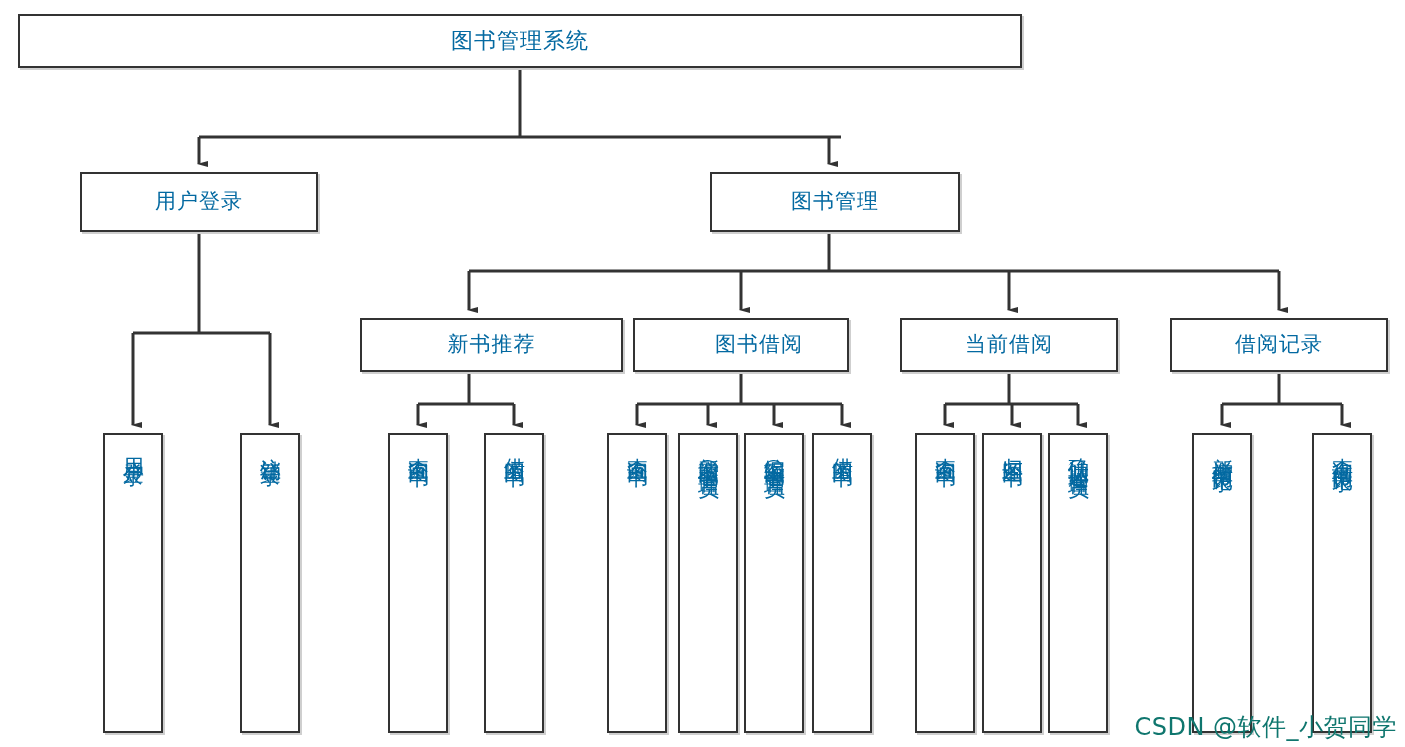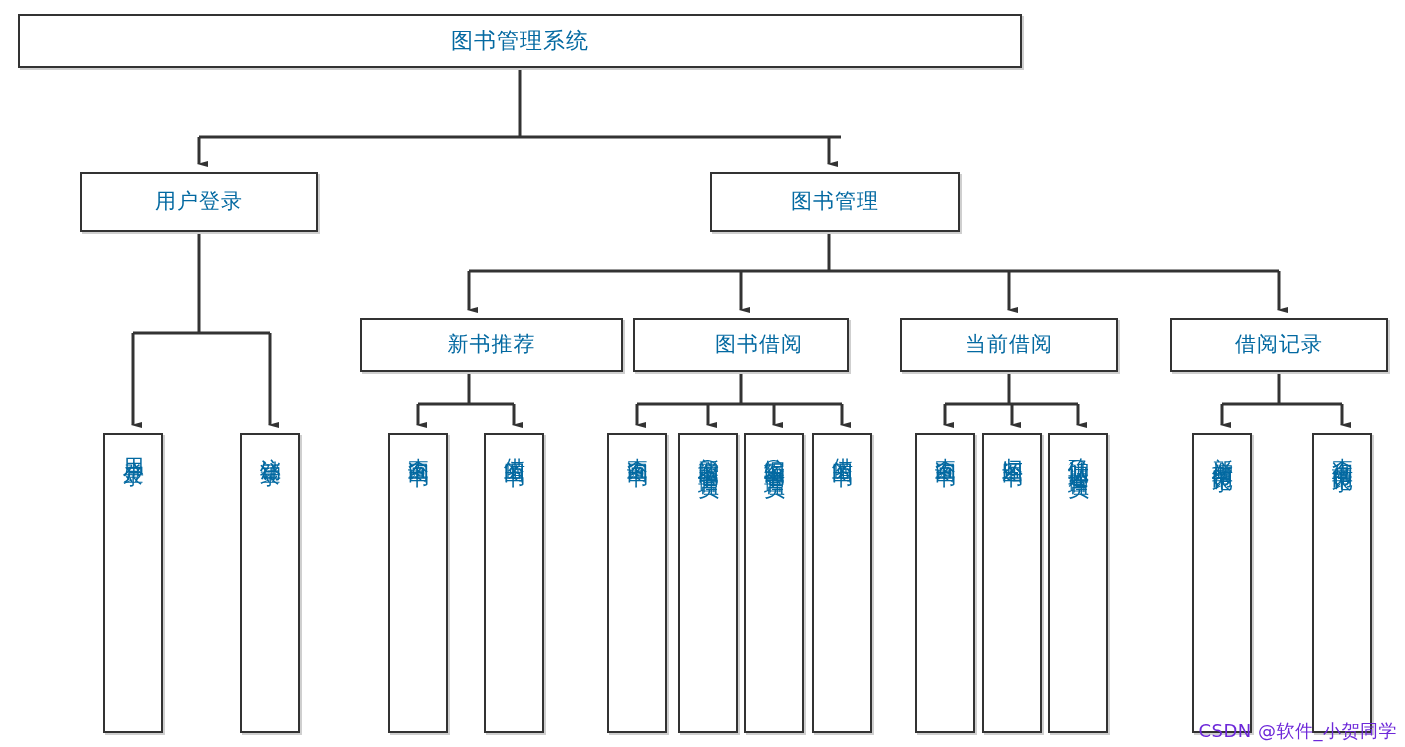--- a/index.html
+++ b/index.html
@@ -57,22 +57,22 @@
     font-size: 21px;
     letter-spacing: 3px;
     line-height: 1;
     white-space: nowrap;
   }
   .node.root .label { font-size: 22px; }
   .watermark {
     position: absolute;
     right: 8px;
     bottom: 4px;
-    font-size: 18px;
-    color: #6d28d9;
+    font-size: 24px;
+    color: #0f766e;
     letter-spacing: 0.5px;
     z-index: 5;
     white-space: nowrap;
   }
 </style>
 </head>
 <body>
 
 <div id="canvas">
 

